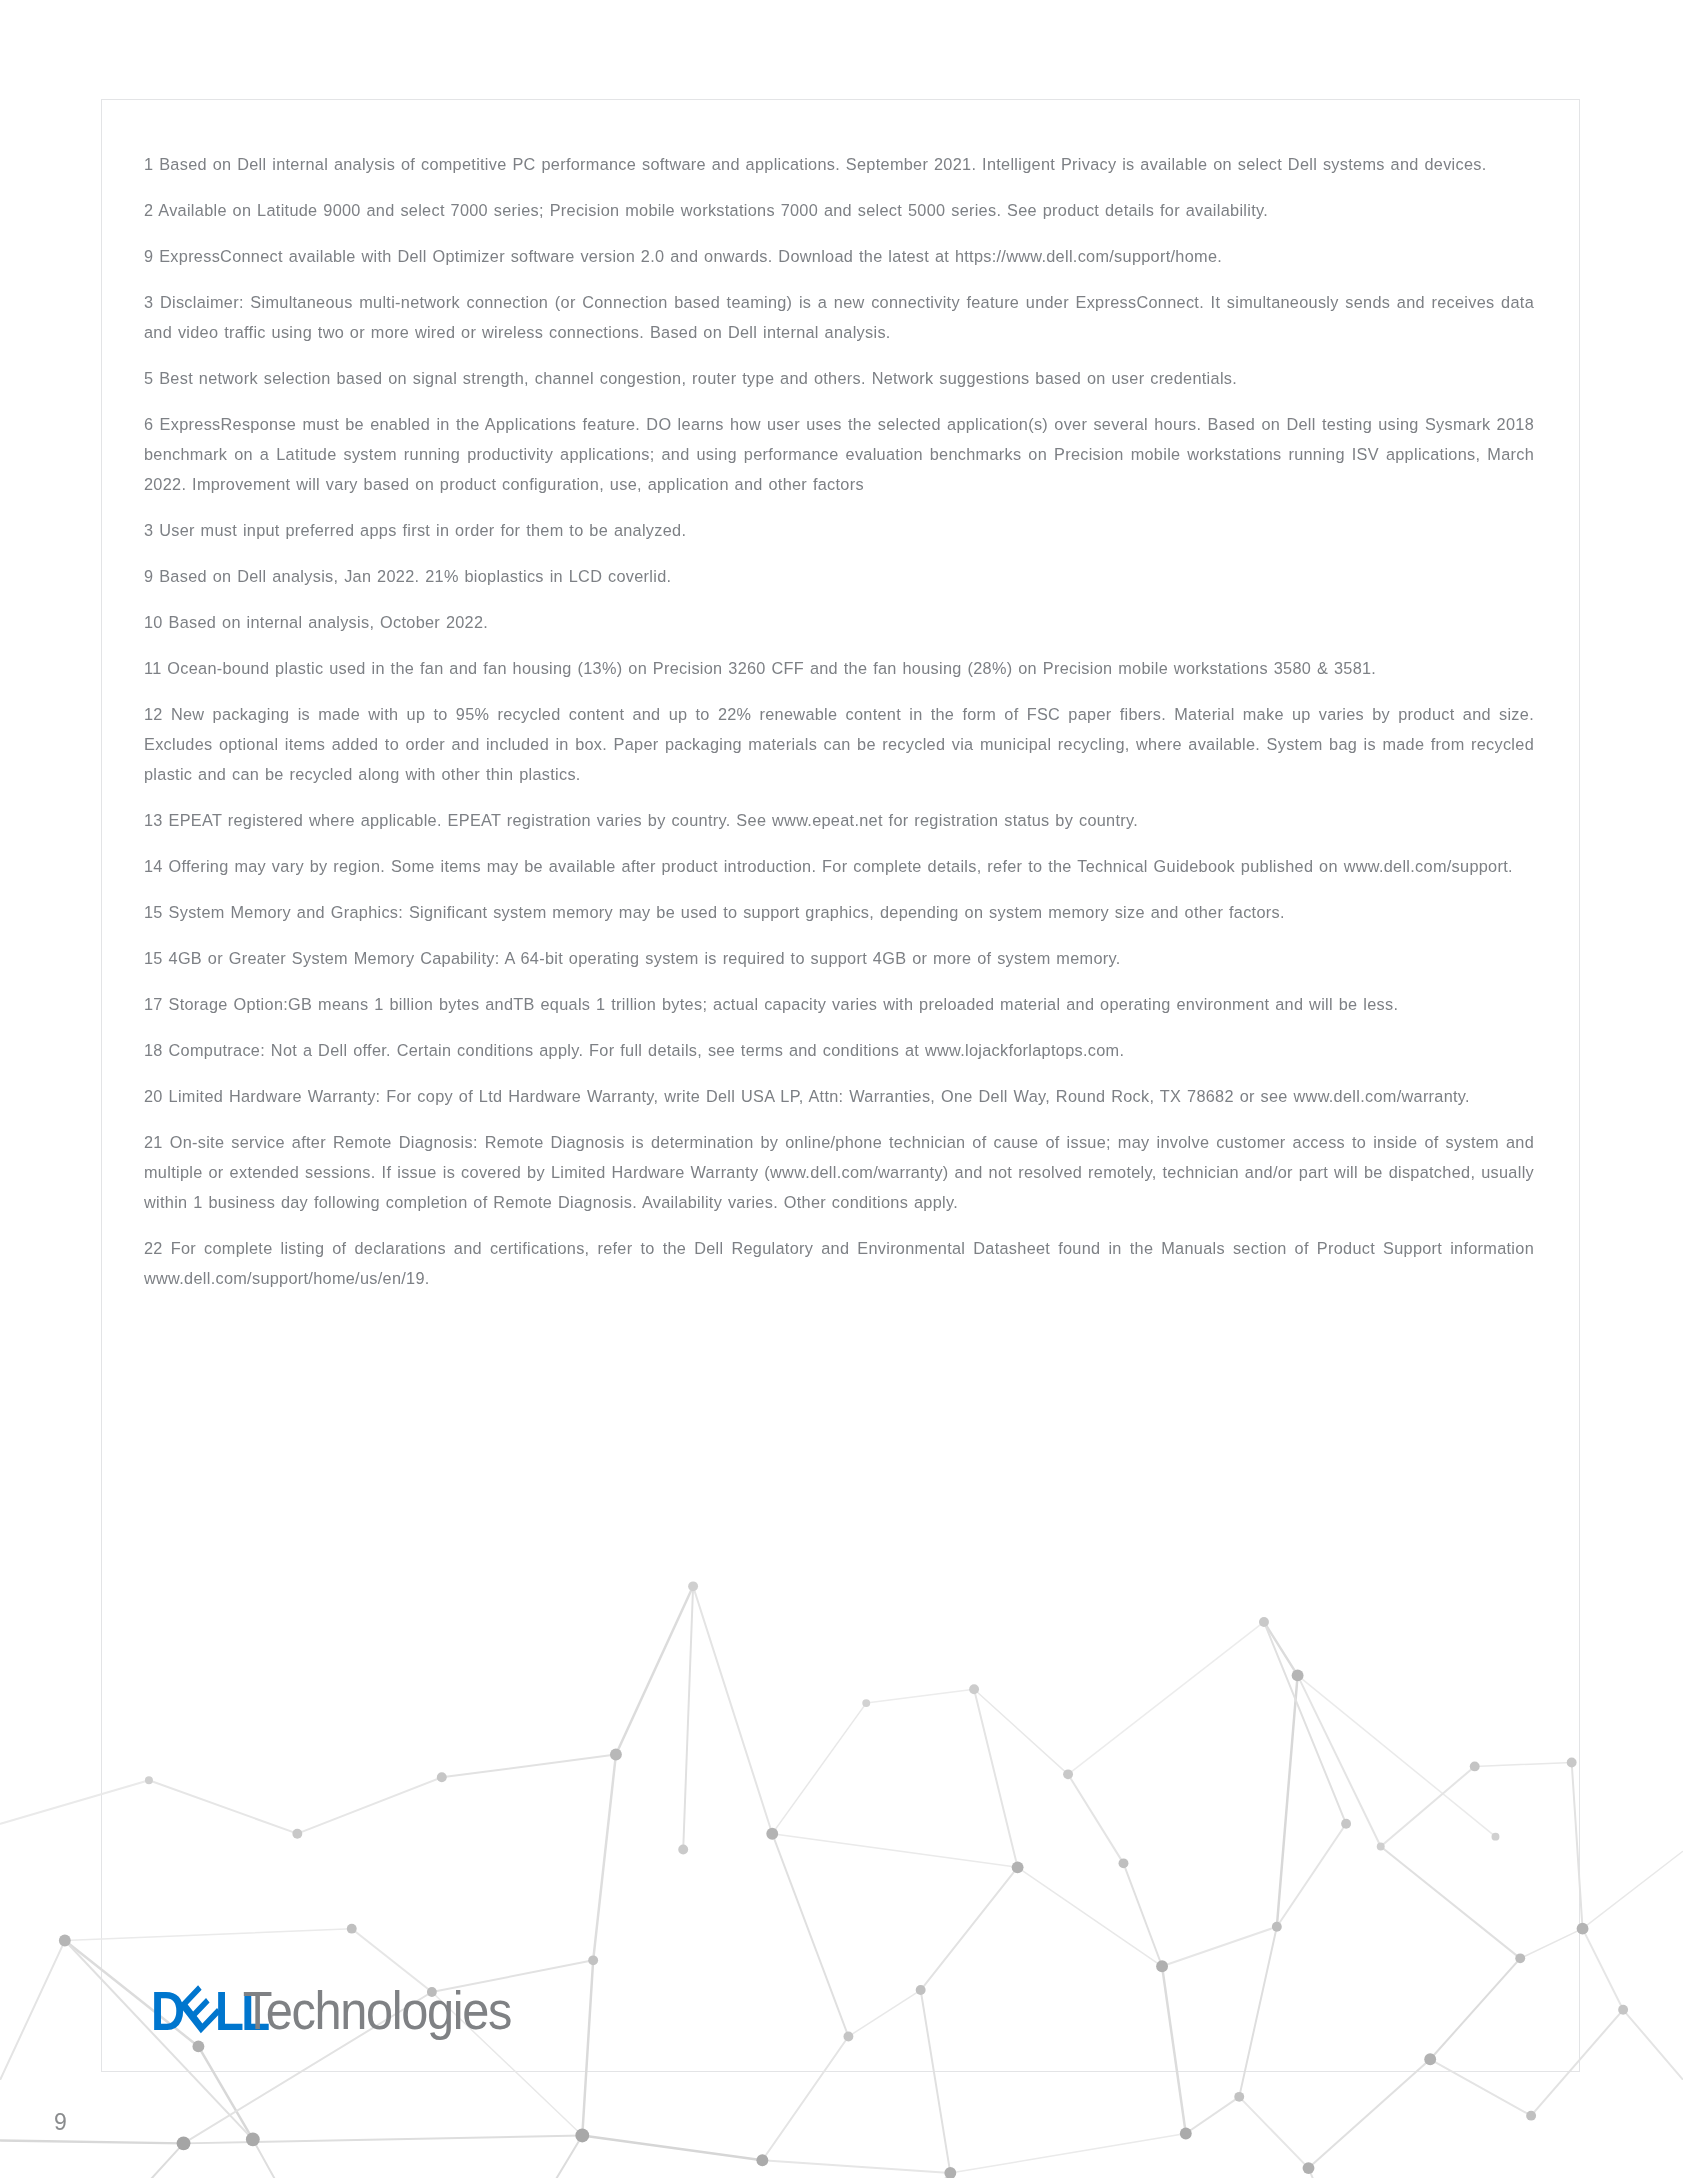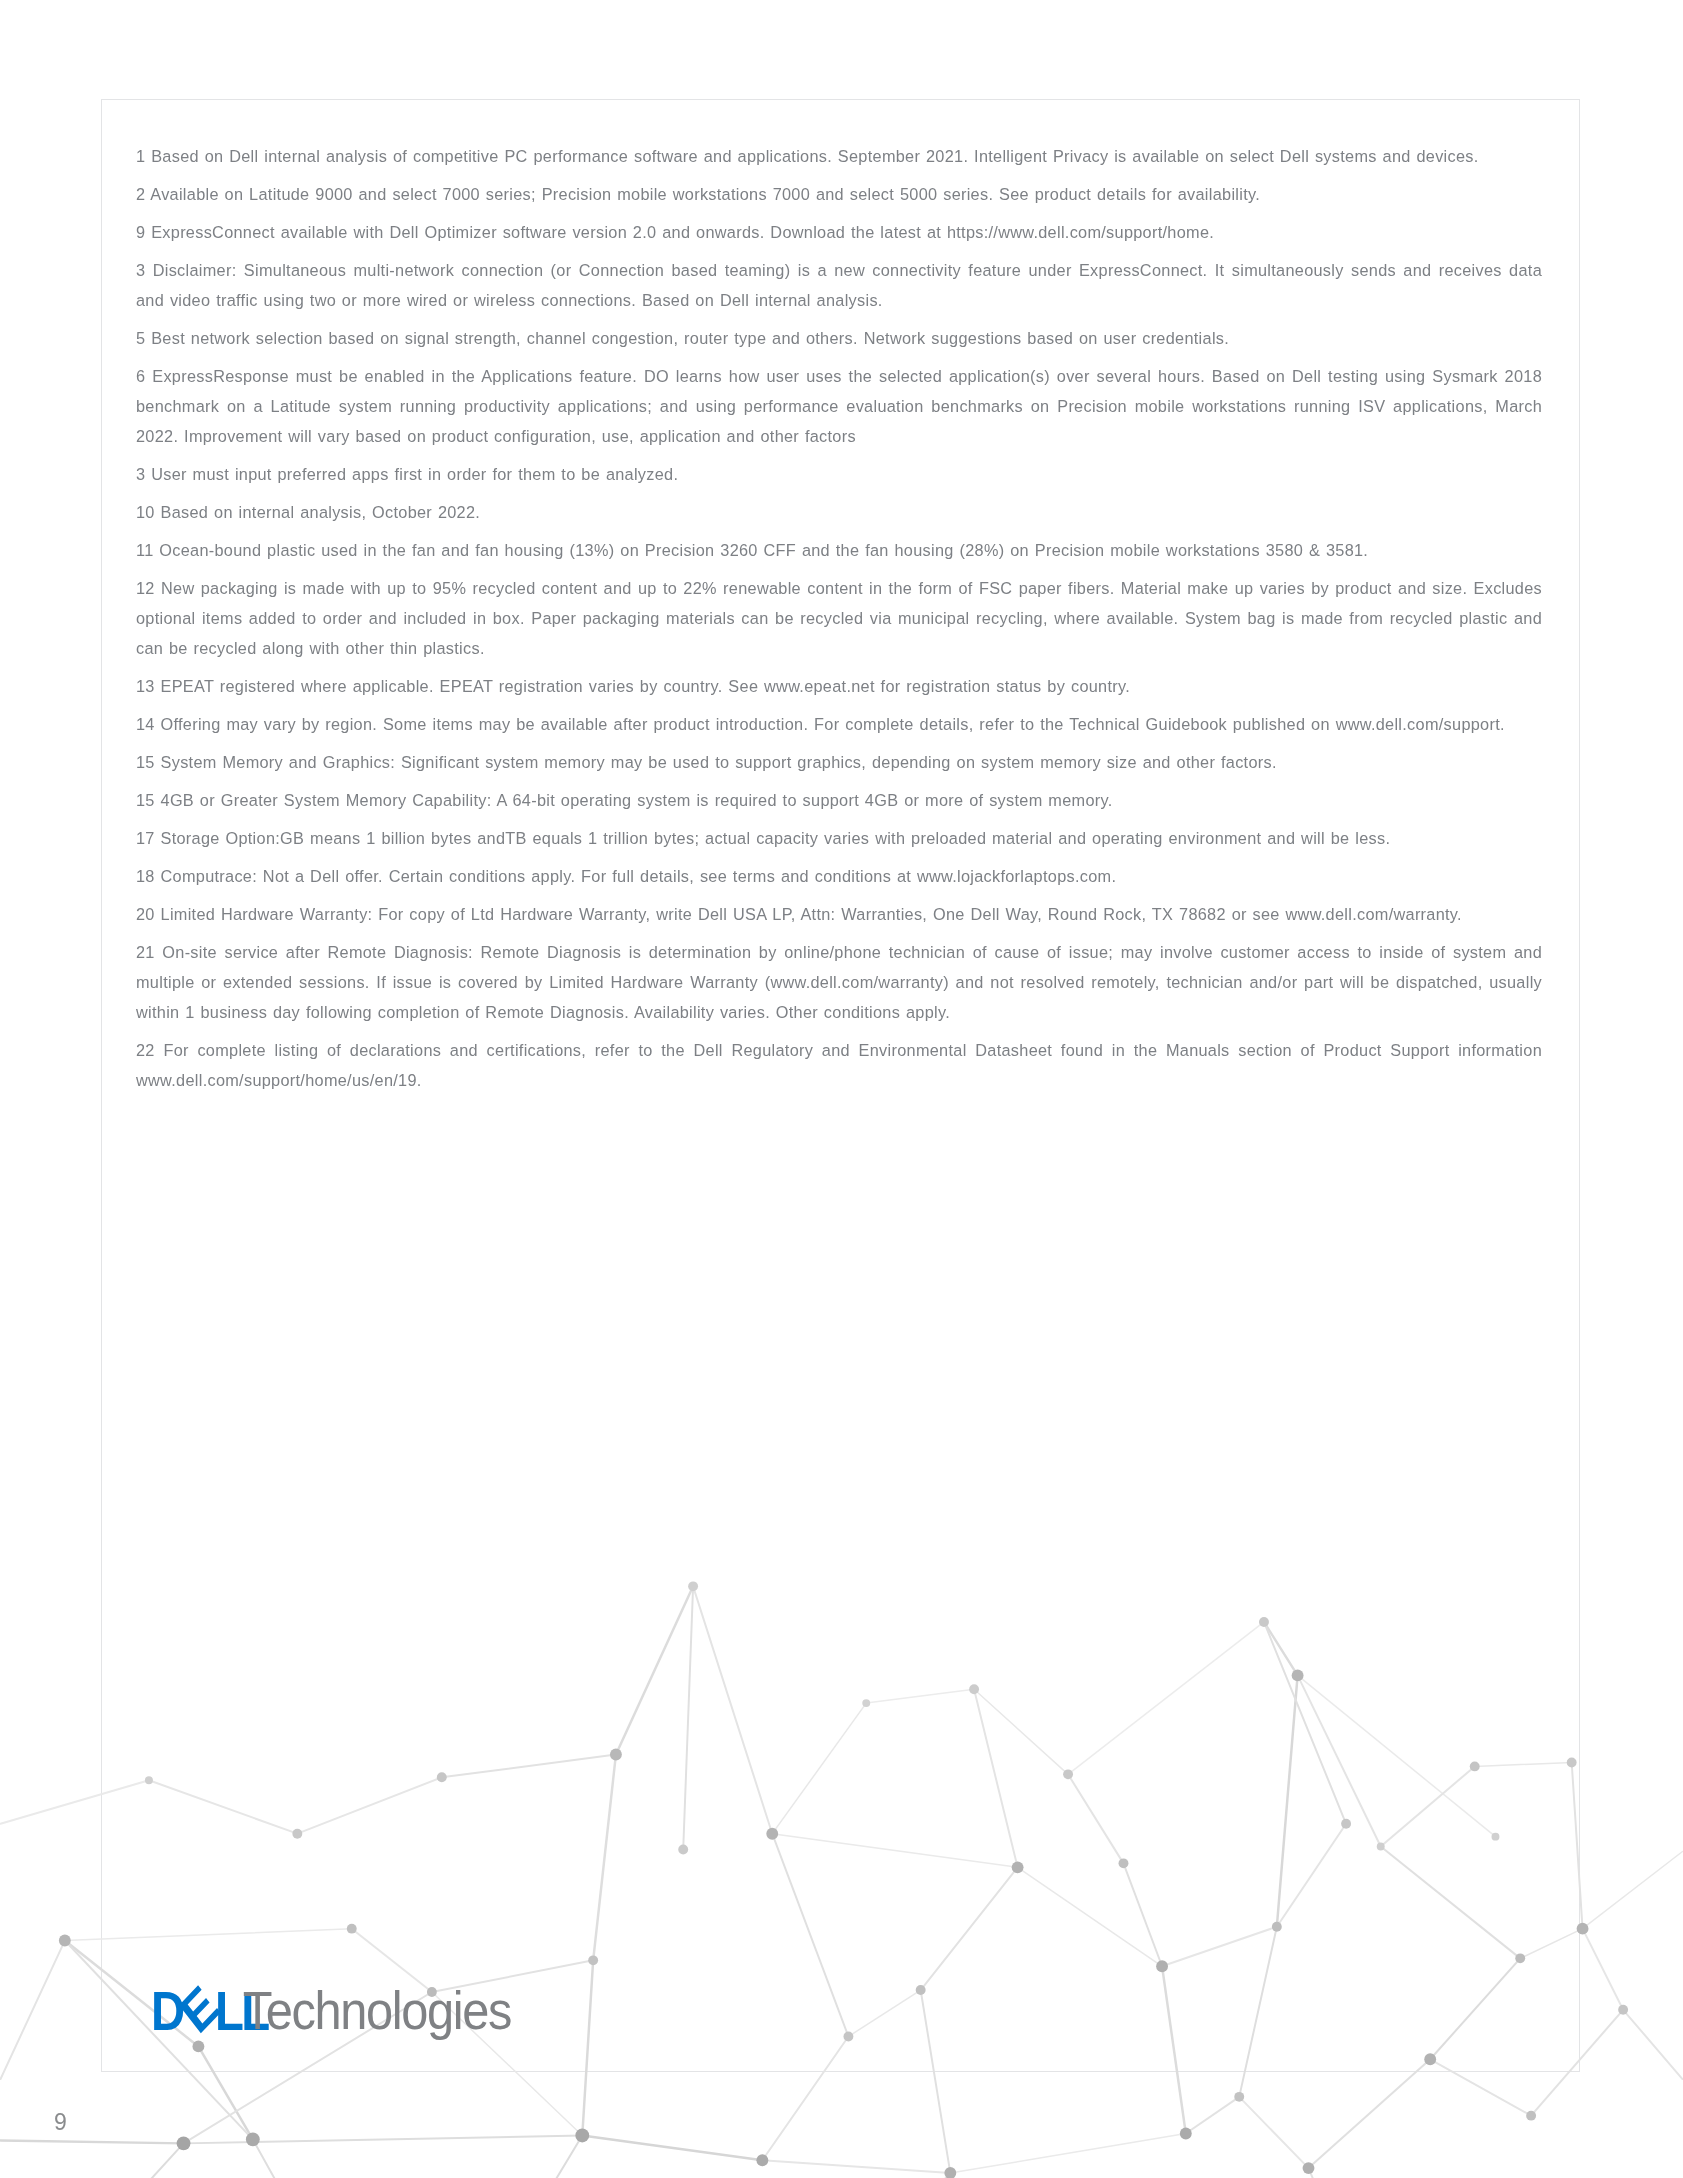--- a/index.html
+++ b/index.html
@@ -22,21 +22,21 @@
     position:absolute;
     left:26px;top:33px;
     width:1422px;
     color:#7d8085;
     font-size:16.3px;
     line-height:30px;
     letter-spacing:0.3px;
     word-spacing:1px;
     text-align:justify;
   }
-  .footnotes p{margin:8px;padding:0;}
+  .footnotes p{margin:16px;padding:0;}
   .constellation{
     position:absolute;
     left:0;top:1525px;
     width:1683px;height:653px;
     pointer-events:none;
   }
   .logo{
     position:absolute;
     left:151px;top:1983px;
     height:55px;
@@ -82,20 +82,21 @@
 
   <div class="card">
     <div class="footnotes">
       <p>1 Based on Dell internal analysis of competitive PC performance software and applications. September 2021. Intelligent Privacy is available on select Dell systems and devices.</p>
       <p>2 Available on Latitude 9000 and select 7000 series; Precision mobile workstations 7000 and select 5000 series. See product details for availability.</p>
       <p>9 ExpressConnect available with Dell Optimizer software version 2.0 and onwards. Download the latest at https://www.dell.com/support/home.</p>
       <p>3 Disclaimer: Simultaneous multi-network connection (or Connection based teaming) is a new connectivity feature under ExpressConnect. It simultaneously sends and receives data and video traffic using two or more wired or wireless connections. Based on Dell internal analysis.</p>
       <p>5 Best network selection based on signal strength, channel congestion, router type and others. Network suggestions based on user credentials.</p>
       <p>6 ExpressResponse must be enabled in the Applications feature. DO learns how user uses the selected application(s) over several hours. Based on Dell testing using Sysmark 2018 benchmark on a Latitude system running productivity applications; and using performance evaluation benchmarks on Precision mobile workstations running ISV applications, March 2022. Improvement will vary based on product configuration, use, application and other factors</p>
       <p>3 User must input preferred apps first in order for them to be analyzed.</p>
+      <p>9 Based on Dell analysis, Jan 2022. 21% bioplastics in LCD coverlid.</p>
       <p>10 Based on internal analysis, October 2022.</p>
       <p>11 Ocean-bound plastic used in the fan and fan housing (13%) on Precision 3260 CFF and the fan housing (28%) on Precision mobile workstations 3580 &amp; 3581.</p>
       <p>12 New packaging is made with up to 95% recycled content and up to 22% renewable content in the form of FSC paper fibers. Material make up varies by product and size. Excludes optional items added to order and included in box. Paper packaging materials can be recycled via municipal recycling, where available. System bag is made from recycled plastic and can be recycled along with other thin plastics.</p>
       <p>13 EPEAT registered where applicable. EPEAT registration varies by country. See www.epeat.net for registration status by country.</p>
       <p>14 Offering may vary by region. Some items may be available after product introduction. For complete details, refer to the Technical Guidebook published on www.dell.com/support.</p>
       <p>15 System Memory and Graphics: Significant system memory may be used to support graphics, depending on system memory size and other factors.</p>
       <p>15 4GB or Greater System Memory Capability: A 64-bit operating system is required to support 4GB or more of system memory.</p>
       <p>17 Storage Option:GB means 1 billion bytes andTB equals 1 trillion bytes; actual capacity varies with preloaded material and operating environment and will be less.</p>
       <p>18 Computrace: Not a Dell offer. Certain conditions apply. For full details, see terms and conditions at www.lojackforlaptops.com.</p>
       <p>20 Limited Hardware Warranty: For copy of Ltd Hardware Warranty, write Dell USA LP, Attn: Warranties, One Dell Way, Round Rock, TX 78682 or see www.dell.com/warranty.</p>

